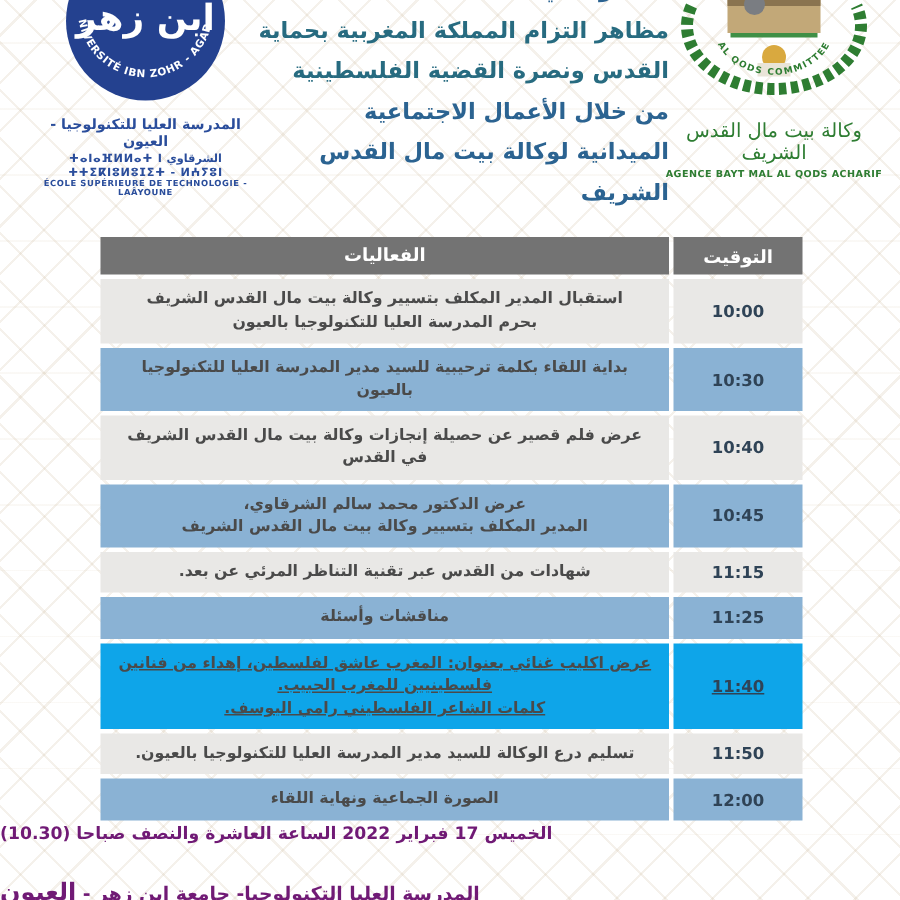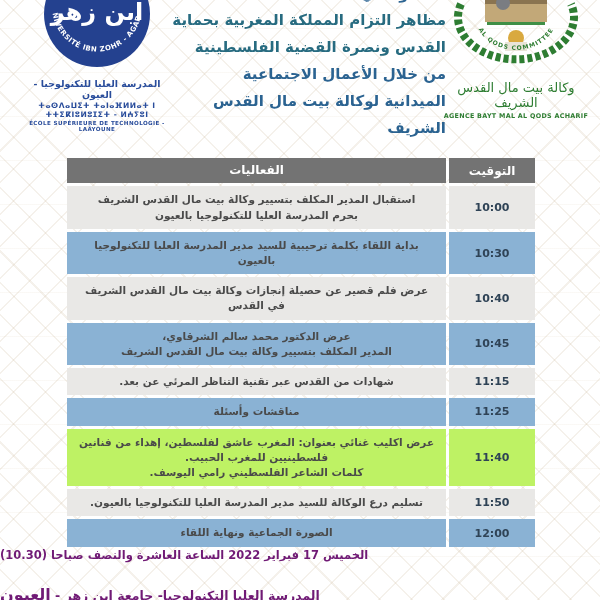--- a/index.html
+++ b/index.html
@@ -41,21 +41,21 @@
   .cell.time{width:86px;flex:0 0 86px;display:flex;align-items:center;justify-content:center;
     font-size:11px;font-weight:bold;color:#2f4356;}
   .cell.activity{flex:1;display:flex;align-items:center;justify-content:center;
     font-size:10.5px;line-height:1.45;font-weight:bold;color:#4a4a4a;
     text-align:center;padding:6px 10px;white-space:pre-line;}
   .trow.thead .cell{background:#737373;color:#ffffff;}
   .trow.thead .cell.activity{font-size:12px;padding:4px 10px;}
   .trow.thead .cell.time{font-size:12px;}
   .trow.gray .cell{background:#e9e8e6;}
   .trow.blue .cell{background:#8ab2d4;}
-  .trow.lightblue .cell{background:#bef264;}
+  .trow.lightblue .cell{background:#0ea5e9;text-decoration:underline;}
   
   .footer{position:absolute;top:548px;left:0;width:563px;text-align:left;color:#701a75;}
   .footer .f1{font-size:11.5px;font-weight:bold;}
   .footer .f2{font-size:12.5px;font-weight:bold;margin-top:23px;}
   .footer .f2 .city{font-size:16px;}
 </style>
 </head>
 <body>
 
 <div class="page">
@@ -64,21 +64,21 @@
   <div class="logo-left">
     <svg width="112" height="70" viewBox="0 0 112 70">
       <circle cx="56" cy="14" r="53" fill="#24418f"></circle>
       <text x="56" y="20" text-anchor="middle" fill="#ffffff" font-size="24" font-weight="bold" font-family="DejaVu Sans, sans-serif">ابن زهر</text>
       <path id="arcL" d="M 12 16 A 45 45 0 0 0 100 16" fill="none"></path>
       <text font-size="7" fill="#ffffff" font-weight="bold" font-family="DejaVu Sans, sans-serif" letter-spacing="0.5">
         <textPath href="#arcL" startOffset="50%" text-anchor="middle">✦ UNIVERSITÉ IBN ZOHR - AGADIR ✦</textPath>
       </text>
     </svg>
     <div class="uni-ar">المدرسة العليا للتكنولوجيا - العيون</div>
-    <div class="uni-tif">ⵜⴰⵙⴷⴰⵡⵉⵜ ⵜⴰⵏⴰⴼⵍⵍⴰⵜ ⵏ ⵜⵜⵉⴽⵏⵓⵍⵓⵊⵉⵜ - ⵍⵄⵢⵓⵏ</div>
+    <div class="uni-tif">الشرقاوي ⵜⴰⵏⴰⴼⵍⵍⴰⵜ ⵏ ⵜⵜⵉⴽⵏⵓⵍⵓⵊⵉⵜ - ⵍⵄⵢⵓⵏ</div>
     <div class="uni-fr">ÉCOLE SUPÉRIEURE DE TECHNOLOGIE - LAÂYOUNE</div>
   </div>
 
   <div class="title-block">
     <div class="title-clip">
       <span class="inner">لقاء تواصلي</span>
     </div>
     <div class="title-line teal">مظاهر التزام المملكة المغربية بحماية</div>
     <div class="title-line teal">القدس ونصرة القضية الفلسطينية</div>
     <div class="title-line blue">من خلال الأعمال الاجتماعية</div>

